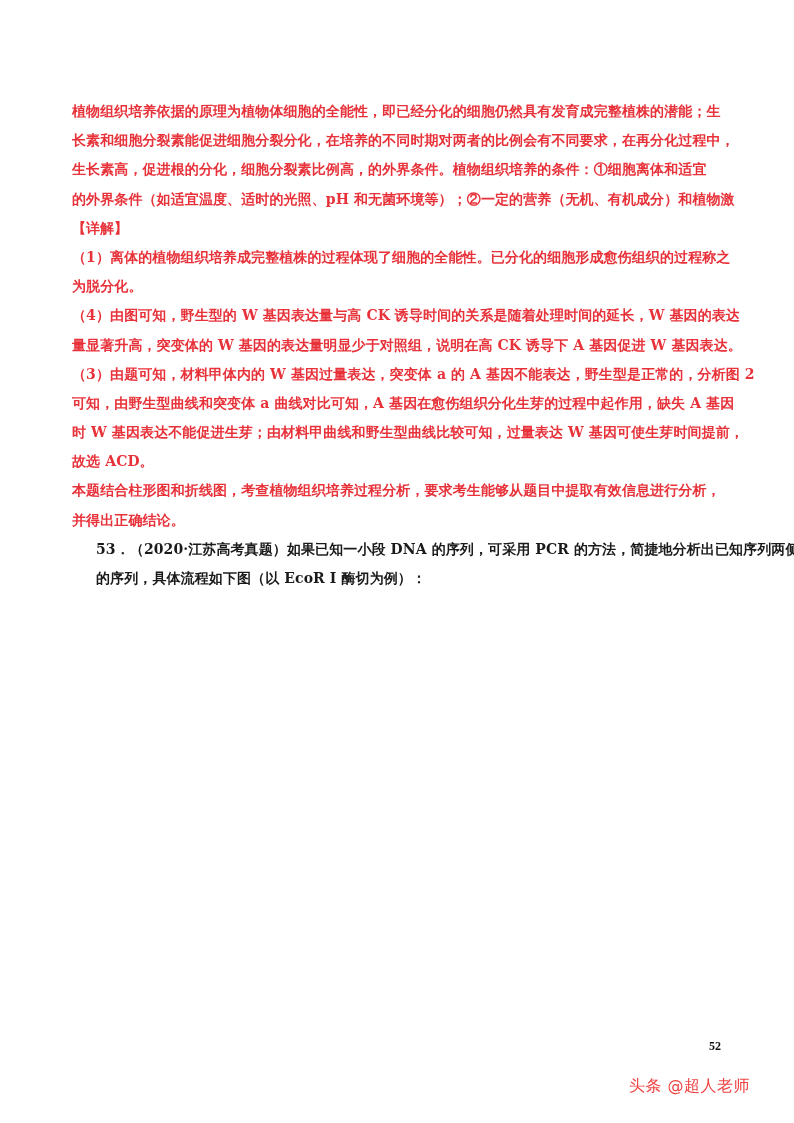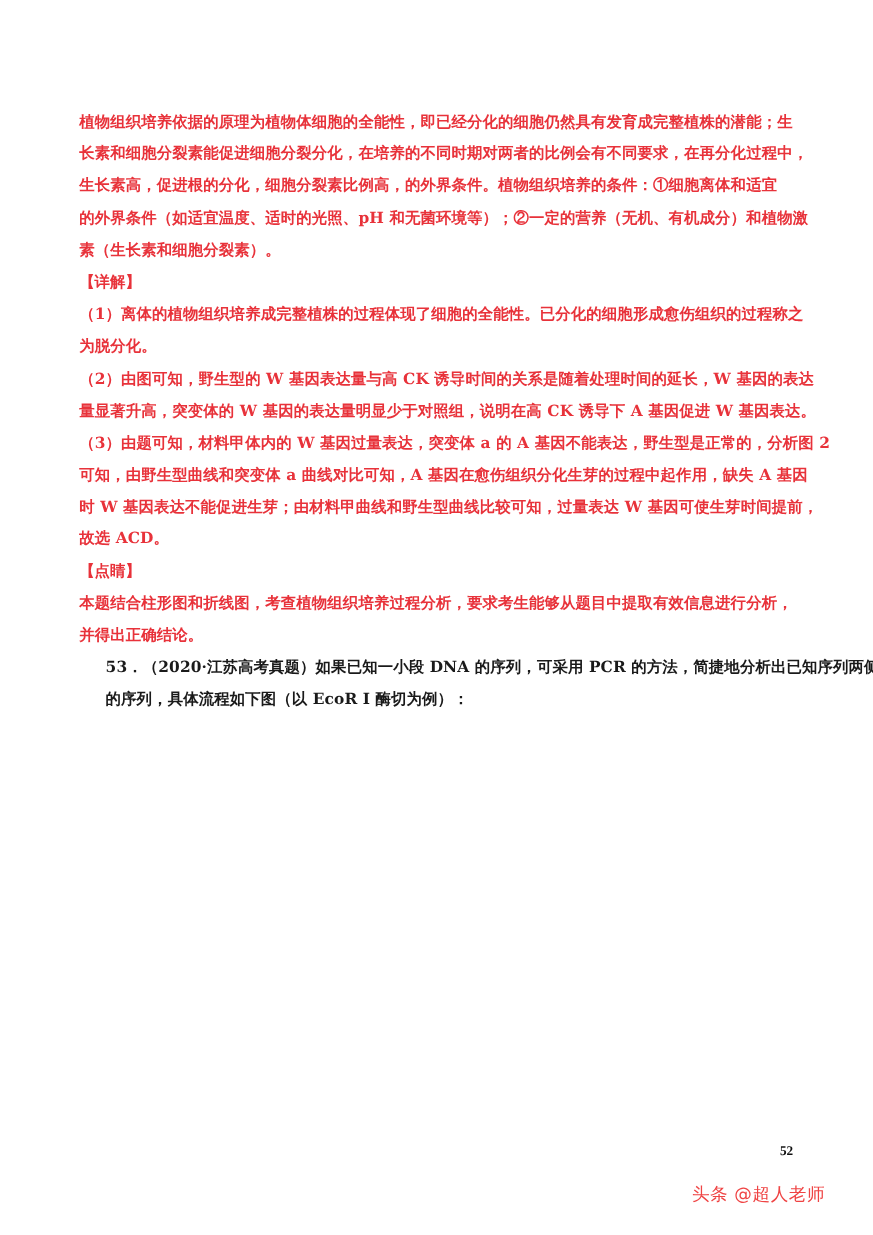--- a/index.html
+++ b/index.html
@@ -54,46 +54,44 @@
 </head>
 <body>
 
 <div class="page-content">
 
   <div>
     <div class="line red">植物组织培养依据的原理为植物体细胞的全能性，即已经分化的细胞仍然具有发育成完整植株的潜能；生</div>
     <div class="line red">长素和细胞分裂素能促进细胞分裂分化，在培养的不同时期对两者的比例会有不同要求，在再分化过程中，</div>
     <div class="line red">生长素高，促进根的分化，细胞分裂素比例高，的外界条件。植物组织培养的条件：①细胞离体和适宜</div>
     <div class="line red">的外界条件（如适宜温度、适时的光照、pH 和无菌环境等）；②一定的营养（无机、有机成分）和植物激</div>
-    <div class="line red">素（生长素和细胞分裂素）。</div>
   </div>
 
   <div>
     <div class="line red heading">【详解】</div>
 
     <div>
       <div class="line red">（1）离体的植物组织培养成完整植株的过程体现了细胞的全能性。已分化的细胞形成愈伤组织的过程称之</div>
       <div class="line red">为脱分化。</div>
     </div>
 
     <div>
-      <div class="line red">（2）由图可知，野生型的 W 基因表达量与高 CK 诱导时间的关系是随着处理时间的延长，W 基因的表达</div>
+      <div class="line red">（4）由图可知，野生型的 W 基因表达量与高 CK 诱导时间的关系是随着处理时间的延长，W 基因的表达</div>
       <div class="line red">量显著升高，突变体的 W 基因的表达量明显少于对照组，说明在高 CK 诱导下 A 基因促进 W 基因表达。</div>
     </div>
 
     <div>
       <div class="line red">（3）由题可知，材料甲体内的 W 基因过量表达，突变体 a 的 A 基因不能表达，野生型是正常的，分析图 2</div>
       <div class="line red">可知，由野生型曲线和突变体 a 曲线对比可知，A 基因在愈伤组织分化生芽的过程中起作用，缺失 A 基因</div>
       <div class="line red">时 W 基因表达不能促进生芽；由材料甲曲线和野生型曲线比较可知，过量表达 W 基因可使生芽时间提前，</div>
       <div class="line red">故选 ACD。</div>
     </div>
   </div>
 
   <div>
-    <div class="line red heading">【点睛】</div>
     <div class="line red">本题结合柱形图和折线图，考查植物组织培养过程分析，要求考生能够从题目中提取有效信息进行分析，</div>
     <div class="line red">并得出正确结论。</div>
   </div>
 
   <div>
     <div class="line black">53．（2020·江苏高考真题）如果已知一小段 DNA 的序列，可采用 PCR 的方法，简捷地分析出已知序列两侧</div>
     <div class="line black">的序列，具体流程如下图（以 EcoR I 酶切为例）：</div>
   </div>
 
 </div>

